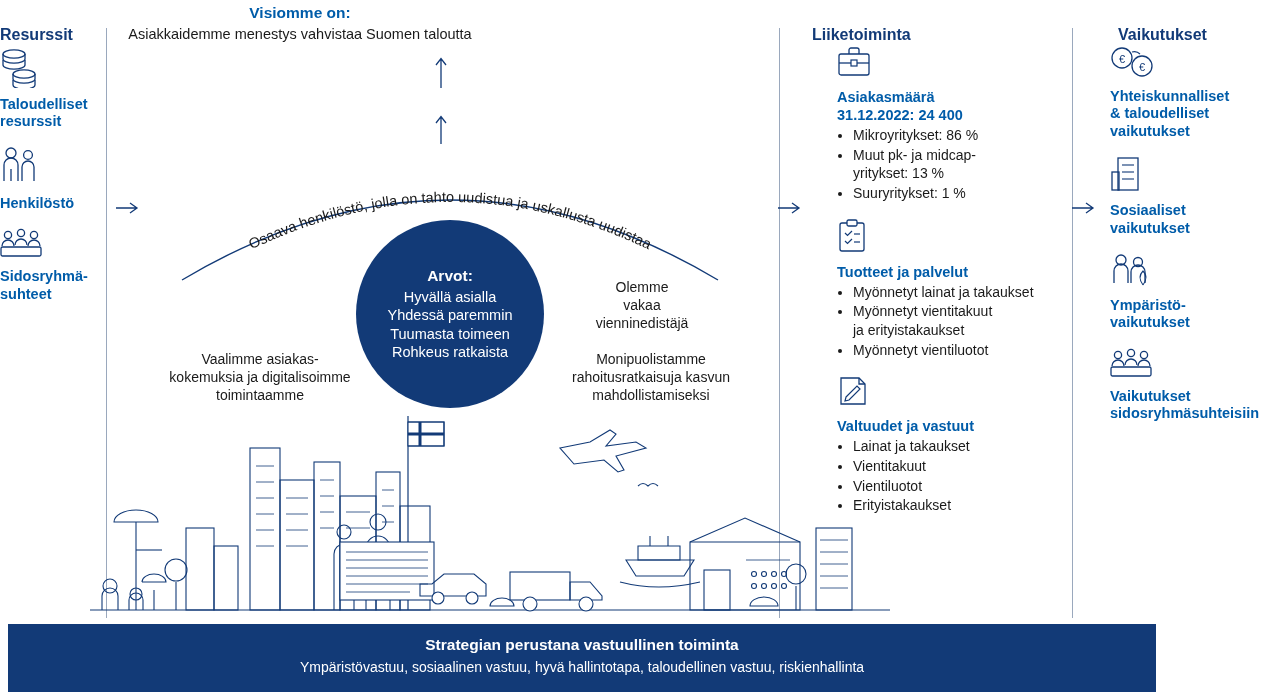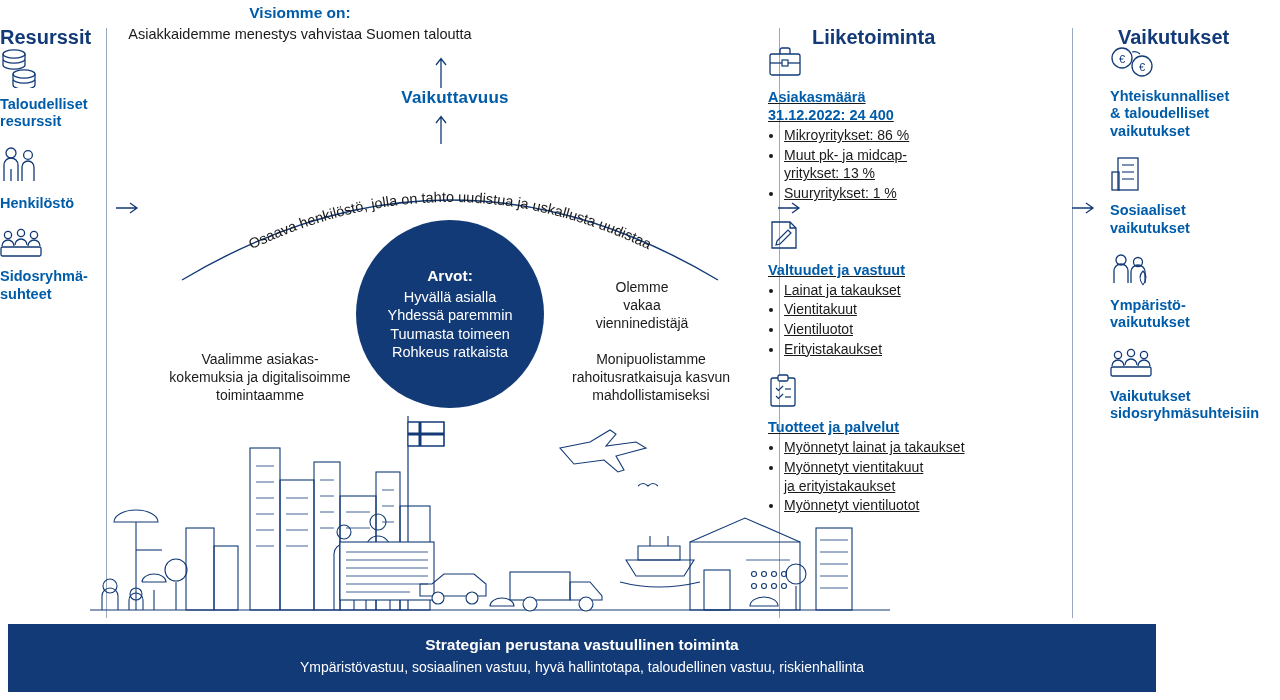--- a/index.html
+++ b/index.html
@@ -9,21 +9,21 @@
     background: #ffffff;
     font-family: "Liberation Sans", sans-serif;
     color: #1a1a1a;
     overflow: hidden;
   }
   #root { position: relative; width: 1280px; height: 700px; }
 
   
   .col-head {
     position: absolute;
-    font-size: 20px;
+    font-size: 16px;
     font-weight: bold;
     color: #123a77;
   }
 
   
   .vline {
     position: absolute;
     width: 1px;
     background: #9aa8bd;
   }
@@ -72,21 +72,21 @@
     align-items: center; justify-content: center;
     text-align: center;
     line-height: 1.28;
     font-size: 14.5px;
   }
   .circle .title { font-weight: bold; font-size: 15.5px; margin-bottom: 2px; }
 
   .blk { position: absolute; font-size: 14px; line-height: 1.3; text-align: center; color:#1a1a1a; }
 
   
-  .biz { position: absolute; left: 768px; top: 46px; width: 250px; text-decoration: underline; }
+  .biz { position: absolute; left: 837px; top: 46px; width: 250px; }
   .biz h3 { margin: 0 0 2px 0; font-size: 14.5px; font-weight: bold; color: #005ca9; line-height: 1.25; }
   .biz ul { margin: 2px 0 0 0; padding-left: 16px; }
   .biz li { font-size: 14px; line-height: 1.33; margin-bottom: 1px; }
   .biz .grp { margin-bottom: 16px; }
   .icon-s { margin-bottom: 6px; color: #123a77; }
 
   
   .eff { position: absolute; left: 1110px; top: 46px; width: 170px; }
   .eff .lab { font-size: 14.5px; font-weight: bold; color: #005ca9; line-height: 1.2; margin: 4px 16px 14px 0; }
 
@@ -168,21 +168,20 @@
 
   </div>
 
   <div class="vision-title" style="left:-340px;">Visiomme on:</div>
   <div class="vision-sub" style="left:-340px;">Asiakkaidemme menestys vahvistaa Suomen taloutta</div>
 
   <svg style="position:absolute; left:434px; top:56px;" width="14" height="32" viewBox="0 0 14 32">
     <path d="M7 32 V3 M2 9 L7 2.5 L12 9" fill="none" stroke="#123a77" stroke-width="1.3"></path>
   </svg>
 
-  <div class="vaikuttavuus">Vaikuttavuus</div>
 
   <svg style="position:absolute; left:434px; top:114px;" width="14" height="30" viewBox="0 0 14 30">
     <path d="M7 30 V3 M2 9 L7 2.5 L12 9" fill="none" stroke="#123a77" stroke-width="1.3"></path>
   </svg>
 
   <svg class="arc-wrap" viewBox="0 0 620 160">
     <defs>
       <path id="arcPath" d="M 42 150 Q 310 -10 578 150" fill="none"></path>
       <path id="arcTextPath" d="M 62 146 Q 310 -2 558 146" fill="none"></path>
     </defs>
@@ -365,52 +364,52 @@
       <ul>
         <li>Mikroyritykset: 86 %</li>
         <li style="white-space:pre-line;">Muut pk- ja midcap-
 yritykset: 13 %</li>
         <li>Suuryritykset: 1 %</li>
       </ul>
     </div>
 
     <div class="grp">
       <span class="icon-s" style="display:block;">
-        <svg width="32" height="32" viewBox="0 0 32 32">
-          <path d="M4 3 h18 l6 6 v20 h-24 z" fill="none" stroke="#123a77" stroke-width="1.3"></path>
-          <path d="M22 3 v6 h6" fill="none" stroke="#123a77" stroke-width="1.3"></path>
-          <path d="M9 22 l11 -11 l3 3 l-11 11 l-4 1 z" fill="none" stroke="#123a77" stroke-width="1.2"></path>
-        </svg>
-      </span>
-      <h3>Valtuudet ja vastuut</h3>
-      <ul>
-        <li>Lainat ja takaukset</li>
-        <li>Vientitakuut</li>
-        <li>Vientiluotot</li>
-        <li>Erityistakaukset</li>
-      </ul>
-    </div>
-
-    <div class="grp">
-      <span class="icon-s" style="display:block;">
         <svg width="30" height="34" viewBox="0 0 30 34">
           <rect x="3" y="4" width="24" height="28" rx="2" fill="none" stroke="#123a77" stroke-width="1.3"></rect>
           <rect x="10" y="1" width="10" height="6" rx="1.5" fill="#fff" stroke="#123a77" stroke-width="1.3"></rect>
           <path d="M8 14 l2.5 2.5 L15 12" fill="none" stroke="#123a77" stroke-width="1.2"></path>
           <path d="M8 22 l2.5 2.5 L15 20" fill="none" stroke="#123a77" stroke-width="1.2"></path>
           <line x1="17" y1="15" x2="23" y2="15" stroke="#123a77" stroke-width="1.2"></line>
           <line x1="17" y1="23" x2="23" y2="23" stroke="#123a77" stroke-width="1.2"></line>
         </svg>
       </span>
       <h3>Tuotteet ja palvelut</h3>
       <ul>
         <li>Myönnetyt lainat ja takaukset</li>
         <li style="white-space:pre-line;">Myönnetyt vientitakuut
 ja erityistakaukset</li>
         <li>Myönnetyt vientiluotot</li>
+      </ul>
+    </div>
+
+    <div class="grp">
+      <span class="icon-s" style="display:block;">
+        <svg width="32" height="32" viewBox="0 0 32 32">
+          <path d="M4 3 h18 l6 6 v20 h-24 z" fill="none" stroke="#123a77" stroke-width="1.3"></path>
+          <path d="M22 3 v6 h6" fill="none" stroke="#123a77" stroke-width="1.3"></path>
+          <path d="M9 22 l11 -11 l3 3 l-11 11 l-4 1 z" fill="none" stroke="#123a77" stroke-width="1.2"></path>
+        </svg>
+      </span>
+      <h3>Valtuudet ja vastuut</h3>
+      <ul>
+        <li>Lainat ja takaukset</li>
+        <li>Vientitakuut</li>
+        <li>Vientiluotot</li>
+        <li>Erityistakaukset</li>
       </ul>
     </div>
 
   </div>
 
   <div class="col-head" style="left:1118px; top:26px;">Vaikutukset</div>
 
   <div class="eff">
 
     <div>

